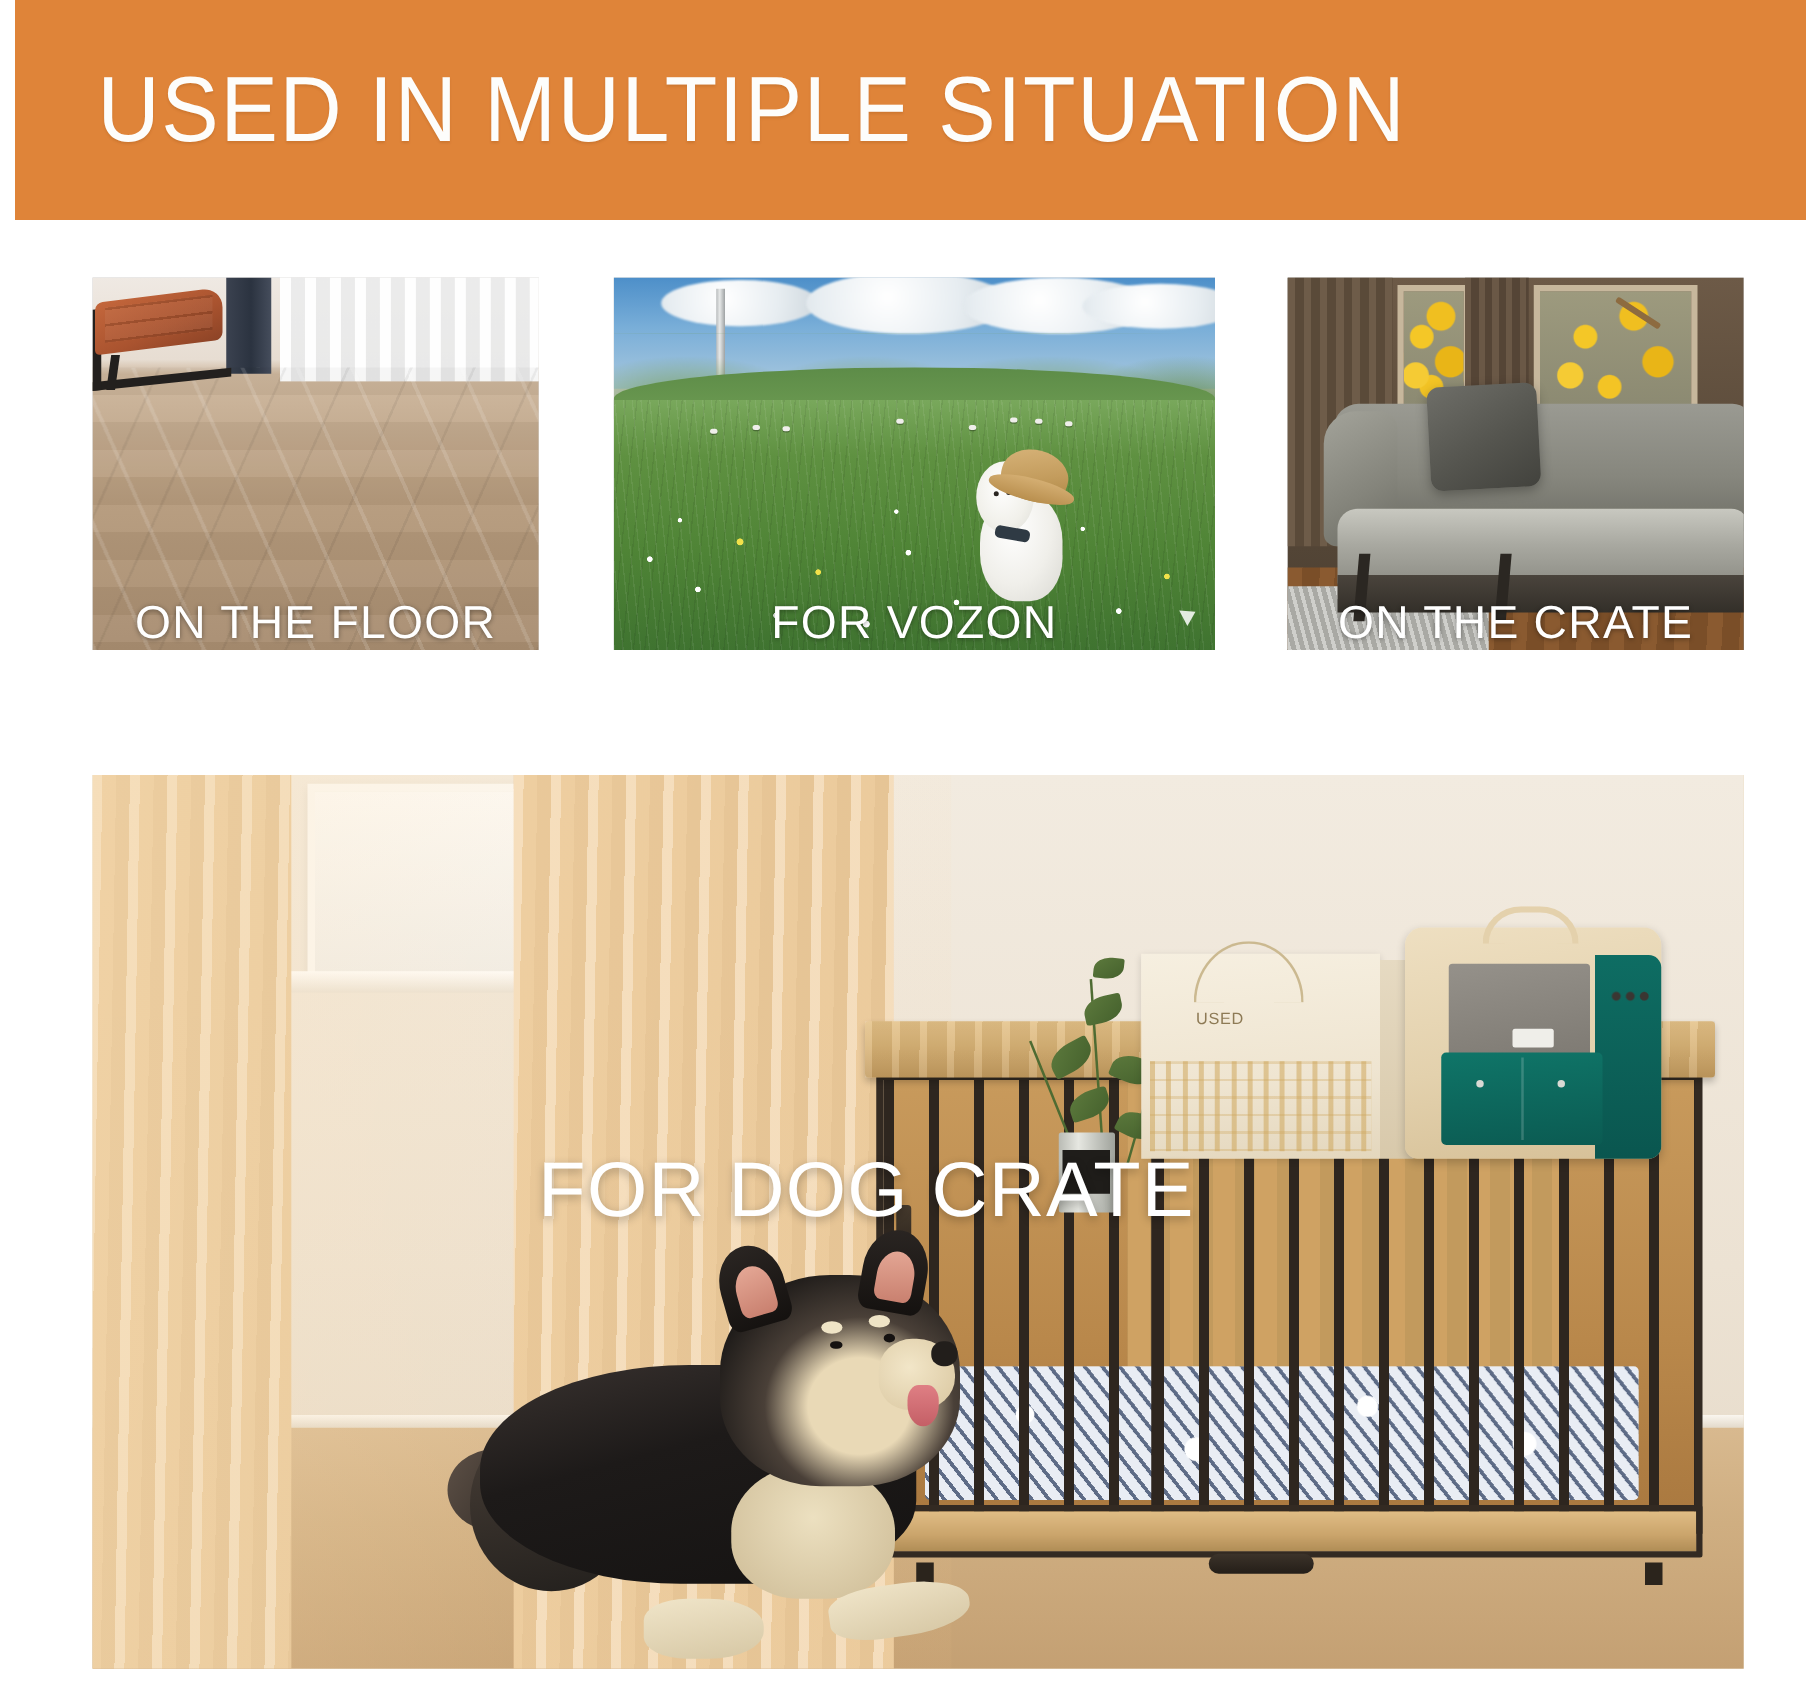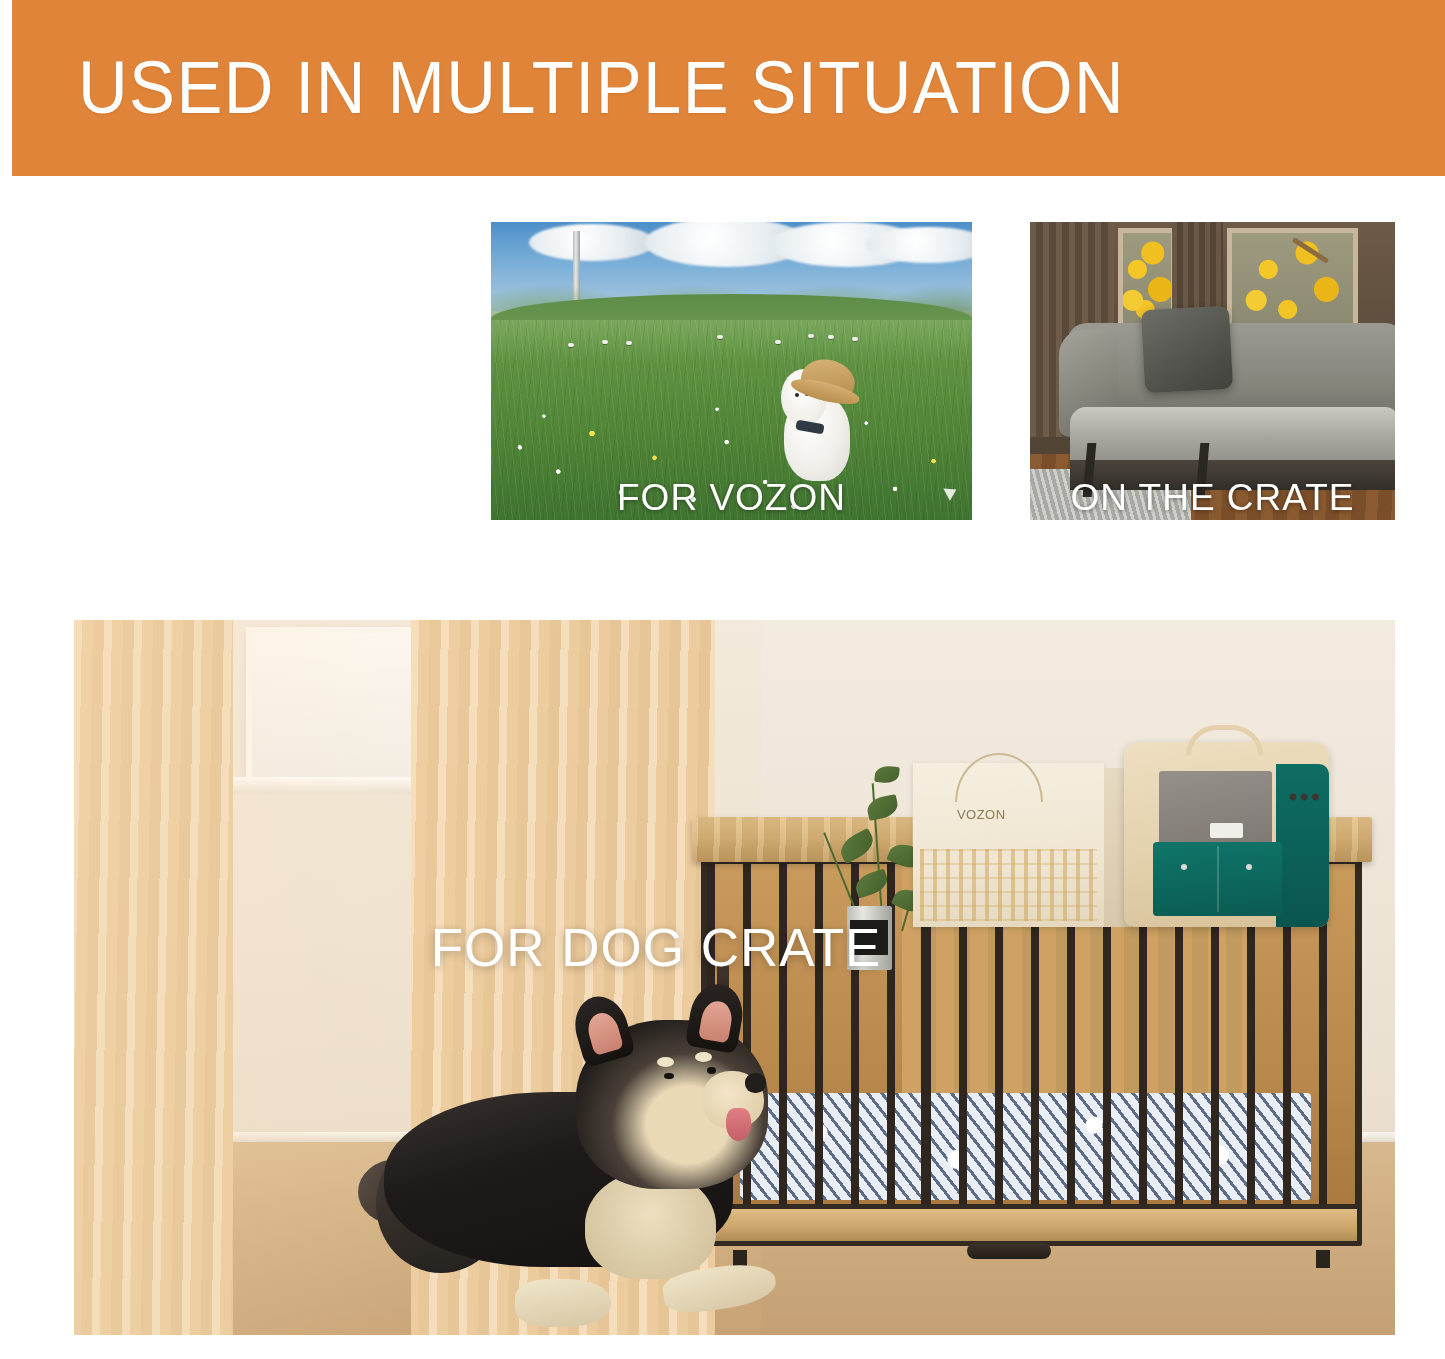--- a/index.html
+++ b/index.html
@@ -521,35 +521,49 @@
   }
   .hd-chest {
     position:absolute; left:46%; top:50%; width:30%; height:36%;
     background: radial-gradient(ellipse at 50% 40%, #ece0c0, #cdbb95);
     border-radius: 50% 50% 42% 42%;
   }
 
   .hero-caption {
     position:absolute; left: 27%; top: 41.5%;
     color:#ffffff;
-    font-size: 53px;
+    font-size: 62px;
     letter-spacing: 1px;
     white-space: nowrap;
     text-shadow: 0 2px 8px rgba(0,0,0,.28);
   }
 </style>
 </head>
 <body>
 
 <div class="page">
 
   <div class="banner">
     <div class="banner-title">USED IN MULTIPLE SITUATION</div>
   </div>
 
+  <div class="thumb" id="thumb-floor">
+    <div class="scene">
+      <div class="floor-bg"></div>
+      <div class="sheer-curtain"></div>
+      <div class="dark-curtain"></div>
+      <div class="floor-planks"></div>
+      <div class="chair">
+        <div class="chair-frame"></div>
+        <div class="chair-seat"></div>
+        <div class="chair-leg"></div>
+      </div>
+    </div>
+    <div class="caption">ON THE FLOOR</div>
+  </div>
 
   <div class="thumb" id="thumb-travel">
     <div class="scene">
       <div class="sky">
         <div class="cloud c1"></div>
         <div class="cloud c2"></div>
         <div class="cloud c3"></div>
         <div class="cloud c4"></div>
       </div>
       <div class="pole"></div>
@@ -637,21 +651,21 @@
       <div class="leaf" style="left:56%;top:76%;width:26%;height:12%;transform:rotate(26deg)"></div>
       <div class="leaf" style="left:40%;top:4%;width:20%;height:10%;transform:rotate(6deg)"></div>
     </div>
     <div class="plant-can">
       <div class="plant-can-label"></div>
     </div>
 
     <div class="shopping-bag">
       <div class="bag-side"></div>
       <div class="bag-handle"></div>
-      <div class="bag-logo">VOZON</div>
+      <div class="bag-logo">USED</div>
       <div class="bag-pattern"></div>
     </div>
 
     <div class="carrier">
       <div class="carrier-shell"></div>
       <div class="carrier-side"></div>
       <div class="carrier-mesh"></div>
       <div class="carrier-gray"></div>
       <div class="carrier-label"></div>
       <div class="carrier-pockets">

